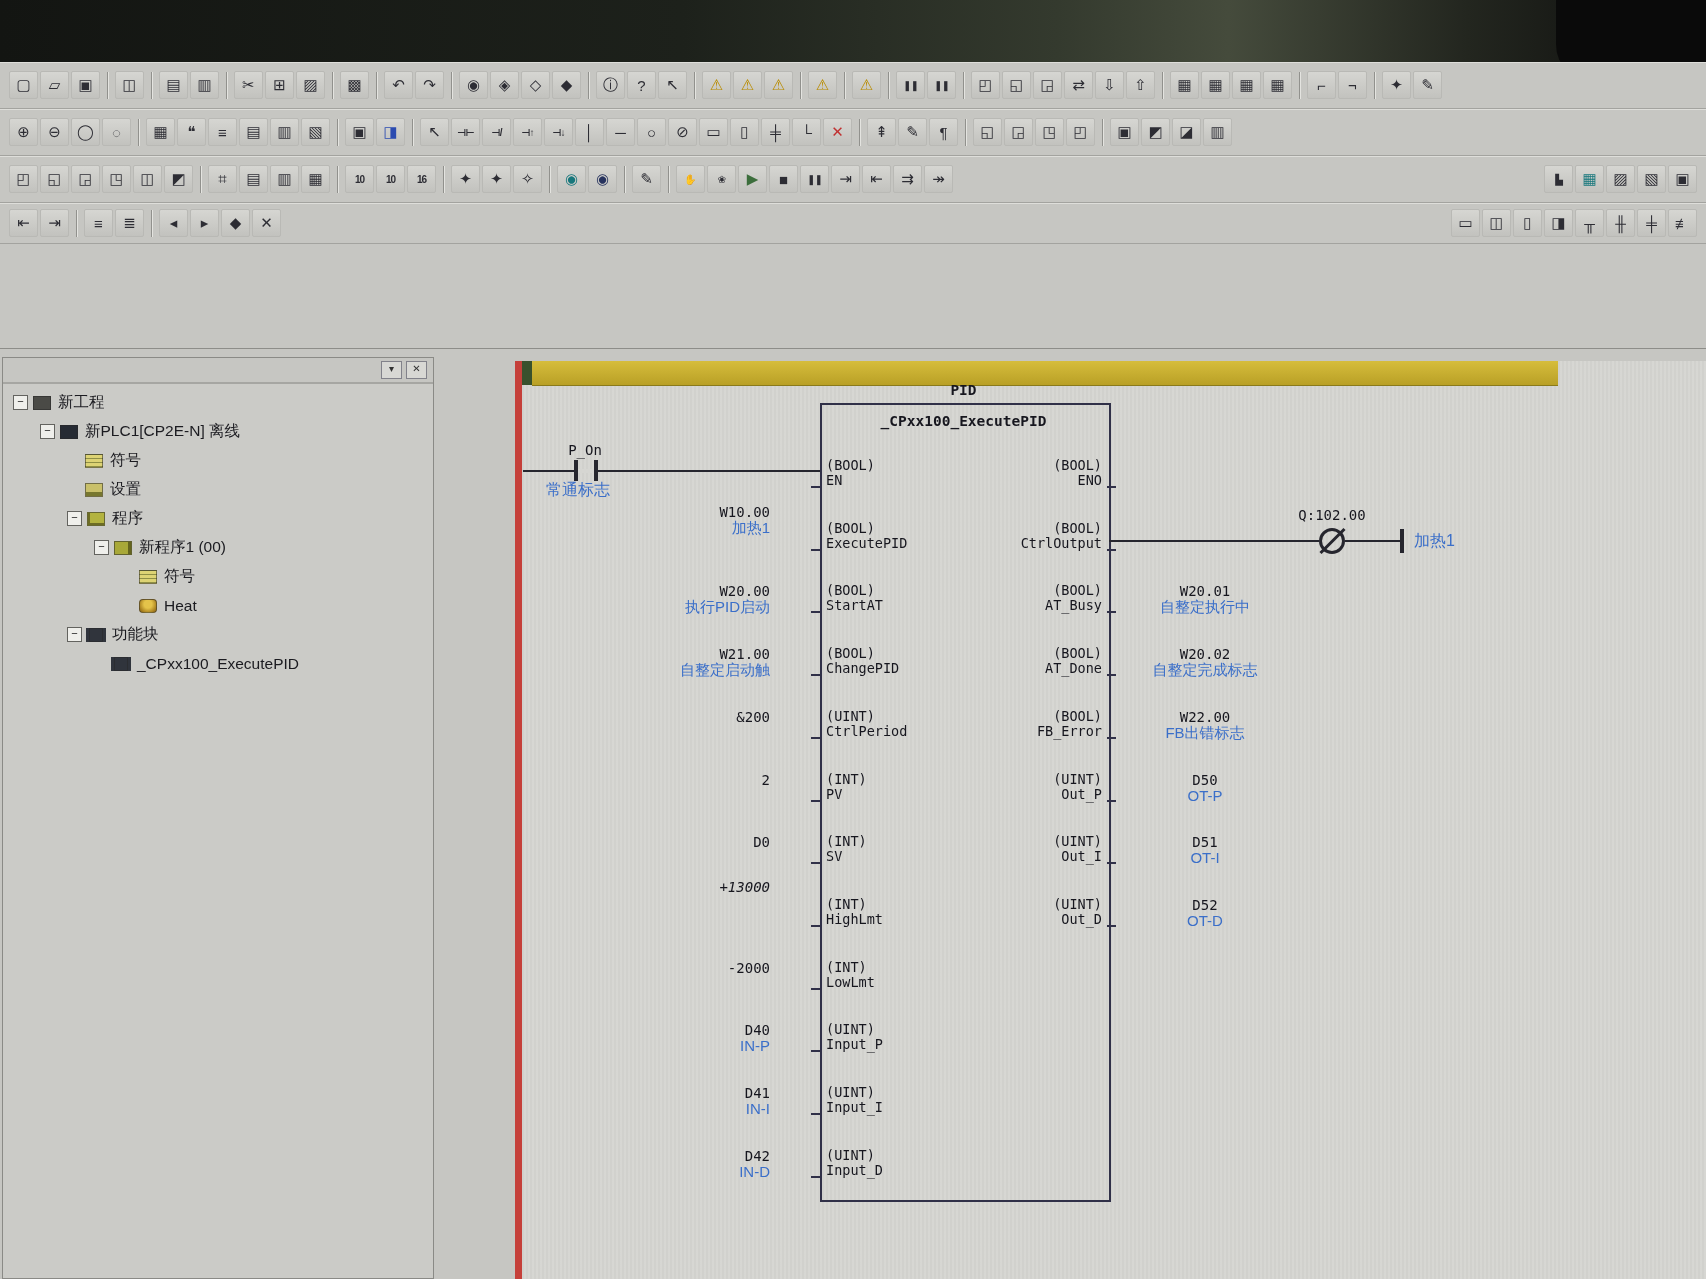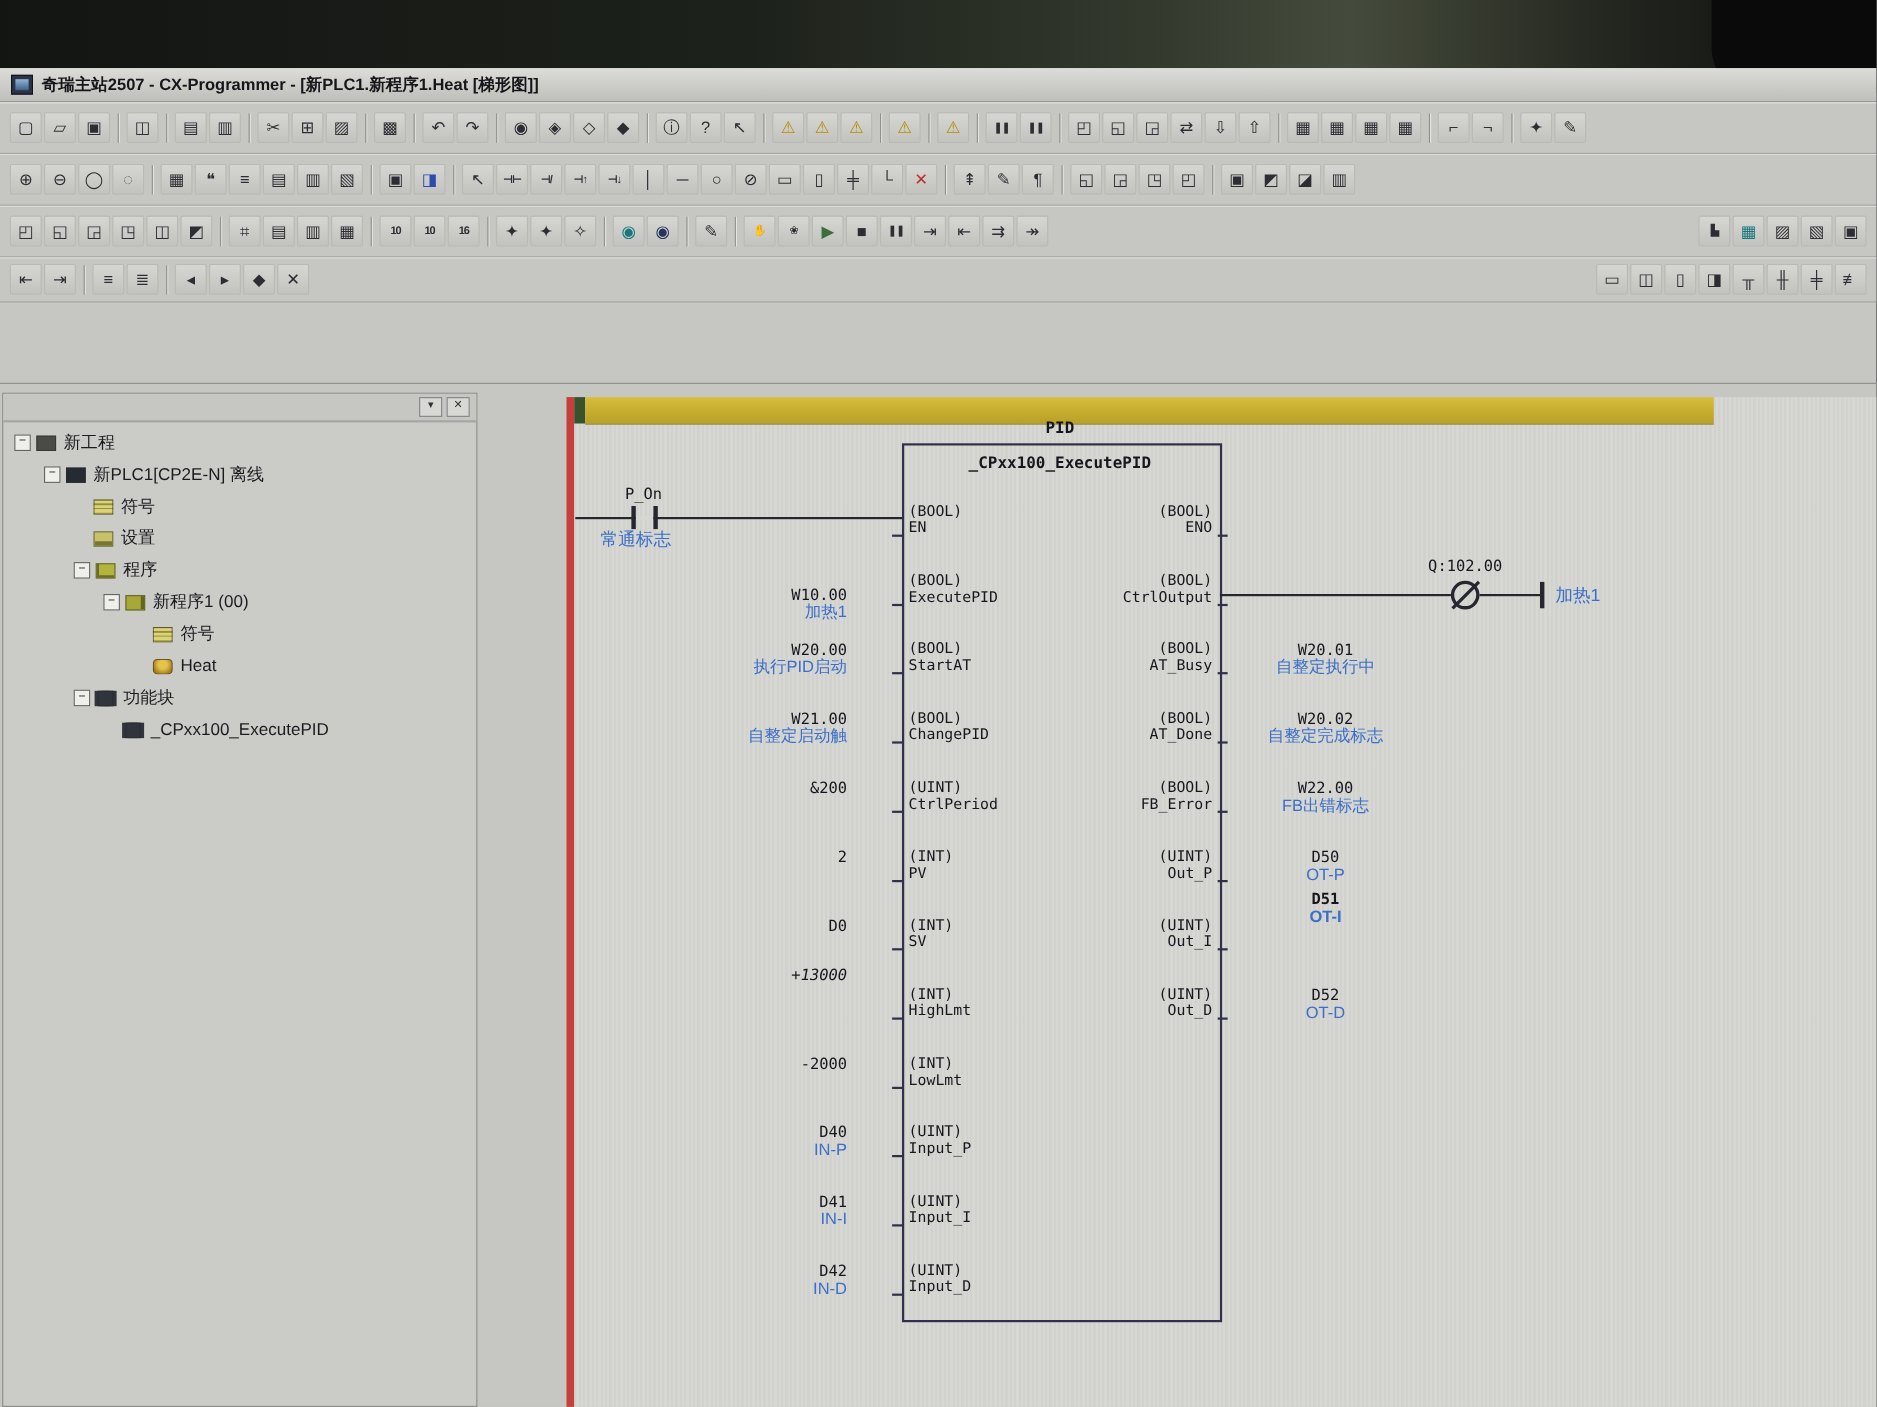--- a/index.html
+++ b/index.html
@@ -79,24 +79,20 @@
   .txt{position:absolute;white-space:nowrap;}
 </style>
 </head>
 <body>
 
 <div id="stage">
   <div class="bezel"></div>
   <div class="bezel-corner"></div>
 
   <div class="appwin">
-    <div class="titlebar">
-      <div class="appicon"></div>
-      <span>奇瑞主站2507 - CX-Programmer - [新PLC1.新程序1.Heat [梯形图]]</span>
-    </div>
 
 
     <div class="toolbar tb1">
         <div class="tbtn">▢</div>
         <div class="tbtn">▱</div>
         <div class="tbtn">▣</div>
         <div class="tsep"></div>
         <div class="tbtn">◫</div>
         <div class="tsep"></div>
         <div class="tbtn">▤</div>
@@ -347,21 +343,21 @@
           <div class="fb-cell mono lbl-black fb-left" style="top: 109px;">
             <div>(BOOL)</div>
             <div>EN</div>
           </div>
           <div class="stub" style="top: 137px; left: 811px;"></div>
           <div class="fb-cell mono lbl-black fb-left" style="top: 172px;">
             <div>(BOOL)</div>
             <div>ExecutePID</div>
           </div>
           <div class="stub" style="top: 200px; left: 811px;"></div>
-          <div class="op-in mono lbl-black" style="top: 184px;">
+          <div class="op-in mono lbl-black" style="top: 155px;">
             <div>W10.00</div>
             <div class="op-comment lbl-blue" style="font-family: &quot;Liberation Sans&quot;, &quot;DejaVu Sans&quot;, sans-serif;">加热1</div>
           </div>
           <div class="fb-cell mono lbl-black fb-left" style="top: 234px;">
             <div>(BOOL)</div>
             <div>StartAT</div>
           </div>
           <div class="stub" style="top: 262px; left: 811px;"></div>
           <div class="op-in mono lbl-black" style="top: 234px;">
             <div>W20.00</div>
@@ -487,21 +483,21 @@
           <div class="stub" style="top: 451px; left: 1107px;"></div>
           <div class="op-out mono lbl-black" style="top: 423px;">
             <div>D50</div>
             <div class="op-comment lbl-blue" style="font-family: &quot;Liberation Sans&quot;, &quot;DejaVu Sans&quot;, sans-serif;">OT-P</div>
           </div>
           <div class="fb-cell mono lbl-black fb-right" style="top: 485px;">
             <div>(UINT)</div>
             <div>Out_I</div>
           </div>
           <div class="stub" style="top: 513px; left: 1107px;"></div>
-          <div class="op-out mono lbl-black" style="top: 461px; font-weight: bold;">
+          <div class="op-out mono lbl-black" style="top: 485px;">
             <div>D51</div>
             <div class="op-comment lbl-blue" style="font-family: &quot;Liberation Sans&quot;, &quot;DejaVu Sans&quot;, sans-serif;">OT-I</div>
           </div>
           <div class="fb-cell mono lbl-black fb-right" style="top: 548px;">
             <div>(UINT)</div>
             <div>Out_D</div>
           </div>
           <div class="stub" style="top: 576px; left: 1107px;"></div>
           <div class="op-out mono lbl-black" style="top: 548px;">
             <div>D52</div>

